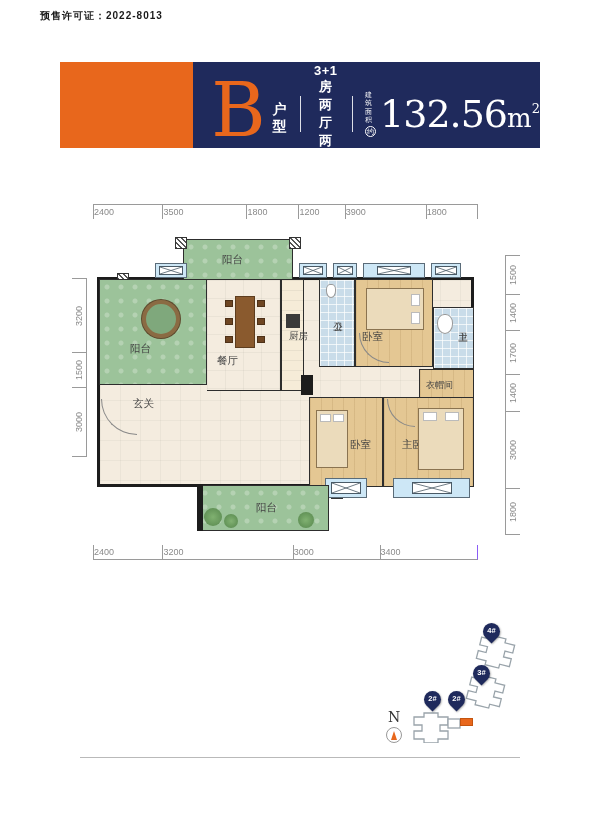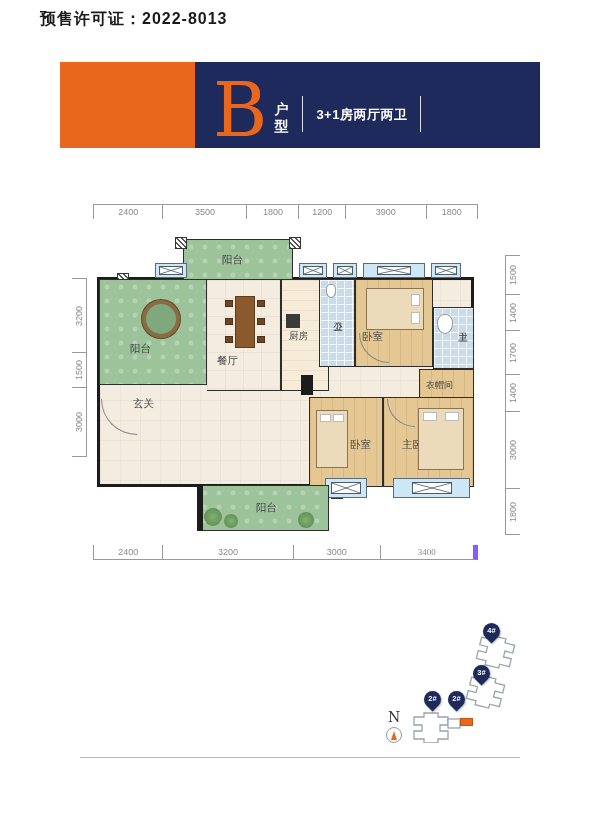--- a/index.html
+++ b/index.html
@@ -1,20 +1,20 @@
 <!DOCTYPE html>
 <html><head>
 <meta charset="utf-8">
 <style>
   * { margin:0; padding:0; box-sizing:border-box; }
   body { background:#e8e8e8; font-family:"Liberation Sans", sans-serif; }
   .page { position:relative; width:600px; height:814px; background:#ffffff; overflow:hidden; margin:0 auto; }
 
   
-  .permit { position:absolute; left:40px; top:9px; font-size:16px; font-weight:bold; color:#1a1a1a; letter-spacing:1px; }
+  .permit { position:absolute; left:40px; top:9px; font-size:10px; font-weight:bold; color:#1a1a1a; letter-spacing:1px; }
 
   
   .banner { position:absolute; left:60px; top:62px; width:480px; height:86px; display:flex; }
   .banner-orange { width:135px; height:100%; background:#E8671C; }
   .banner-navy { flex:1; height:100%; background:#1F2A5C; display:flex; align-items:center; color:#fff; padding-left:18px; }
   .type-letter { font-family:"DejaVu Serif", serif; font-size:74px; line-height:80px; color:#E8671C; margin-top:10px; }
   .type-label { width:15px; font-size:14px; line-height:1.25; font-weight:bold; margin-left:7px; margin-top:26px; word-break:break-all; }
   .b-divider { width:1px; height:36px; background:rgba(255,255,255,.85); margin:0 13px; margin-top:18px; }
   .unit-block { text-align:center; font-weight:bold; margin-top:18px; }
   .unit-line1 { font-size:14px; display:flex; align-items:center; justify-content:center; gap:6px; }
@@ -22,27 +22,27 @@
   .unit-line2 { font-size:13px; margin-top:2px; letter-spacing:.5px; }
   .area-block { display:flex; align-items:center; margin-top:18px; }
   .area-label { display:flex; flex-direction:column; align-items:center; font-size:7px; line-height:1.15; margin-right:4px; }
   .area-circle { width:11px; height:11px; border:1px solid #fff; border-radius:50%; font-size:7px; line-height:9px; text-align:center; margin-top:2px; }
   .area-value { font-family:"DejaVu Serif", serif; font-size:38px; line-height:40px; letter-spacing:-1px; }
   .area-unit { font-family:"DejaVu Serif", serif; font-size:26px; }
   .area-sup { font-family:"DejaVu Serif", serif; font-size:13px; vertical-align:14px; }
 
   
   .dimrow { position:absolute; display:flex; color:#8a8a8a; font-size:9px; }
-  .dimrow .seg { display:flex; align-items:center; justify-content:center; }
+  .dimrow .seg { display:flex; align-items:center; }
   .dim-top { left:93px; top:204px; width:385px; height:15px; }
   .dim-top .seg { border-top:1px solid #9a9a9a; border-left:1px solid #9a9a9a; }
   .dim-top .seg:last-child { border-right:1px solid #9a9a9a; }
   .dim-bottom { left:93px; top:545px; width:385px; height:15px; }
   .dim-bottom .seg { border-bottom:1px solid #9a9a9a; border-left:1px solid #9a9a9a; }
-  .dim-bottom .seg:last-child { border-right:5px solid #8b5cf6;font-family:Liberation Serif, serif; }
+  .dim-bottom .seg:last-child { border-right:1px solid #8b5cf6; }
   .dimcol { position:absolute; display:flex; flex-direction:column; color:#8a8a8a; font-size:9px; }
   .dimcol .seg { display:flex; align-items:center; justify-content:center; }
   .dimcol .seg span { writing-mode:vertical-rl; transform:rotate(180deg); }
   .dim-left { left:72px; top:278px; width:15px; height:179px; }
   .dim-left .seg { border-right:1px solid #9a9a9a; border-top:1px solid #9a9a9a; }
   .dim-left .seg:last-child { border-bottom:1px solid #9a9a9a; }
   .dim-right { left:505px; top:255px; width:15px; height:280px; }
   .dim-right .seg { border-left:1px solid #9a9a9a; border-top:1px solid #9a9a9a; }
   .dim-right .seg:last-child { border-bottom:1px solid #9a9a9a; }
 
@@ -118,20 +118,28 @@
   <div class="banner">
     <div class="banner-orange"></div>
     <div class="banner-navy">
       <div class="type-letter">B</div>
       <div class="type-label">户型</div>
       <div class="b-divider"></div>
       <div class="unit-block">
         <div class="unit-line2">3+1房两厅两卫</div>
       </div>
       <div class="b-divider"></div>
+      <div class="area-block">
+        <div class="area-label">
+          <span>建筑</span>
+          <span>面积</span>
+          <span class="area-circle">约</span>
+        </div>
+        <div><span class="area-value">132.56</span><span class="area-unit">m</span><span class="area-sup">2</span></div>
+      </div>
     </div>
   </div>
 
   <div class="dimrow dim-top">
     <div class="seg" style="width:18.05%">
         <span>2400</span>
       </div>
     <div class="seg" style="width:21.80%">
         <span>3500</span>
       </div>
@@ -249,21 +257,21 @@
       <span class="rlabel" style="left:10px; top:74px;">餐厅</span>
       <div class="furn dtable" style="left:28px; top:16px; width:20px; height:52px;"></div>
       <div class="chair" style="left:18px; top:20px;"></div>
       <div class="chair" style="left:18px; top:38px;"></div>
       <div class="chair" style="left:18px; top:56px;"></div>
       <div class="chair" style="left:50px; top:20px;"></div>
       <div class="chair" style="left:50px; top:38px;"></div>
       <div class="chair" style="left:50px; top:56px;"></div>
     </div>
 
-    <div class="room kitchen-bg" style="left:188px; top:42px; width:48px; height:112px;">
+    <div class="room kitchen-bg" style="left:188px; top:42px; width:23px; height:112px;">
       <span class="rlabel" style="left:7px; top:50px; font-size:9.5px;">厨房</span>
       <div class="furn" style="left:4px; top:34px; width:14px; height:14px; background:#3a3a3a;"></div>
     </div>
 
     <div class="room tile-blue" style="left:226px; top:42px; width:36px; height:88px;">
       <span class="rlabel vert" style="left:11px; top:34px; font-size:9.5px;">公卫</span>
       <div class="furn" style="left:6px; top:4px; width:10px; height:14px; background:#fff; border:1px solid #999; border-radius:40% 40% 50% 50%;"></div>
     </div>
 
     <div class="room wood" style="left:262px; top:42px; width:78px; height:88px;">

